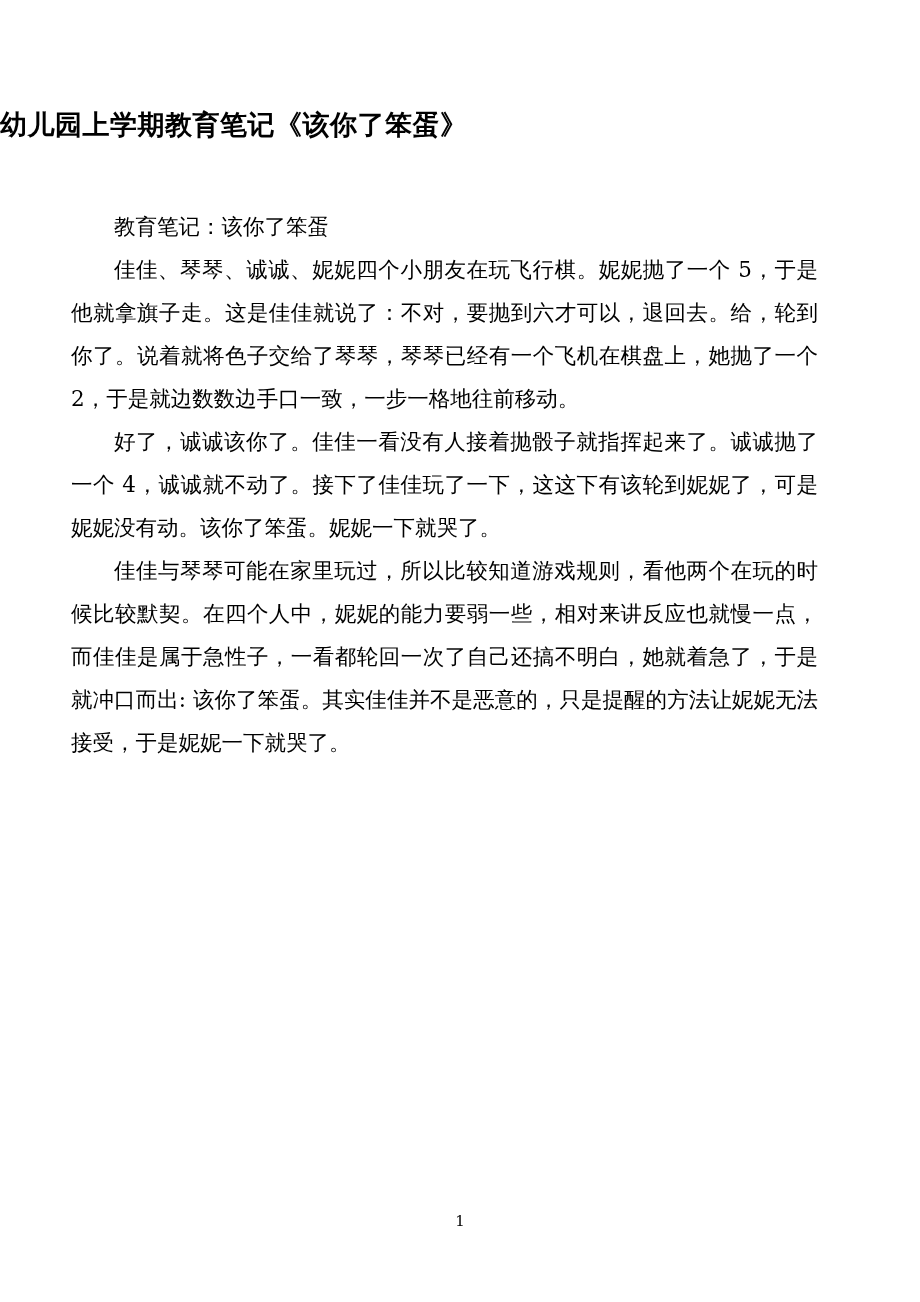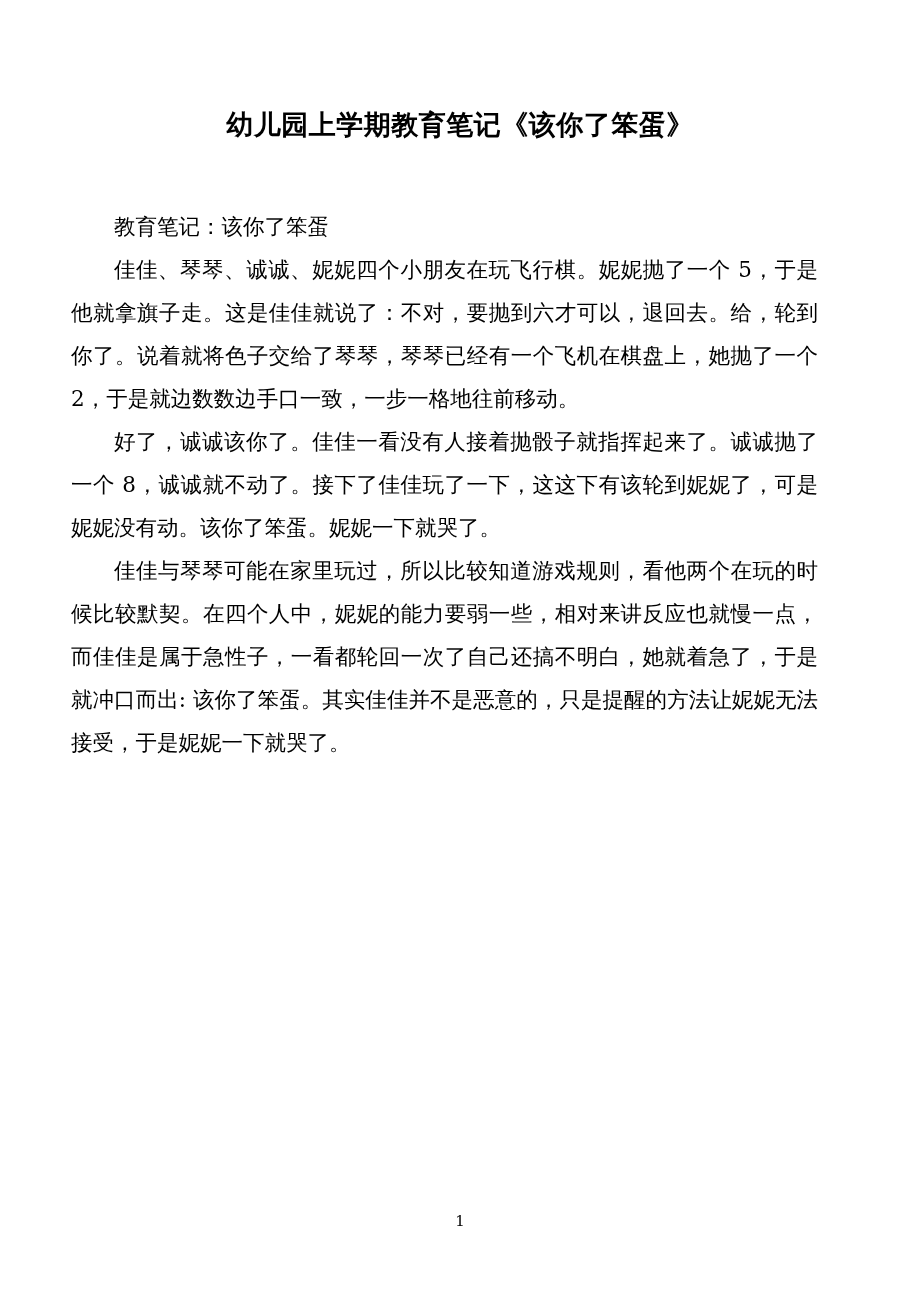--- a/index.html
+++ b/index.html
@@ -14,21 +14,21 @@
     margin: 0 auto;
     background: #ffffff;
     color: #000000;
     font-family: "DejaVu Serif", "Liberation Serif", serif;
     overflow: hidden;
     box-sizing: border-box;
   }
   .doc-title {
     margin: 0;
     padding-top: 107px;
-    text-align: center;
+    text-align: left;
     font-family: "DejaVu Sans", "Liberation Sans", sans-serif;
     font-weight: bold;
     font-size: 27px;
     line-height: 36px;
     letter-spacing: 0.5px;
   }
   .doc-body {
     margin: 62px 102px 0 71px;
     font-size: 21.5px;
     line-height: 43px;
@@ -54,18 +54,18 @@
 </style>
 </head>
 <body>
 
 <div class="page">
   <h1 class="doc-title">幼儿园上学期教育笔记《该你了笨蛋》</h1>
 
   <div class="doc-body">
     <p>教育笔记：该你了笨蛋</p>
     <p>佳佳、琴琴、诚诚、妮妮四个小朋友在玩飞行棋。妮妮抛了一个 5，于是他就拿旗子走。这是佳佳就说了：不对，要抛到六才可以，退回去。给，轮到你了。说着就将色子交给了琴琴，琴琴已经有一个飞机在棋盘上，她抛了一个 2，于是就边数数边手口一致，一步一格地往前移动。</p>
-    <p>好了，诚诚该你了。佳佳一看没有人接着抛骰子就指挥起来了。诚诚抛了一个 8，诚诚就不动了。接下了佳佳玩了一下，这这下有该轮到妮妮了，可是妮妮没有动。该你了笨蛋。妮妮一下就哭了。</p>
+    <p>好了，诚诚该你了。佳佳一看没有人接着抛骰子就指挥起来了。诚诚抛了一个 4，诚诚就不动了。接下了佳佳玩了一下，这这下有该轮到妮妮了，可是妮妮没有动。该你了笨蛋。妮妮一下就哭了。</p>
     <p>佳佳与琴琴可能在家里玩过，所以比较知道游戏规则，看他两个在玩的时候比较默契。在四个人中，妮妮的能力要弱一些，相对来讲反应也就慢一点，而佳佳是属于急性子，一看都轮回一次了自己还搞不明白，她就着急了，于是就冲口而出: 该你了笨蛋。其实佳佳并不是恶意的，只是提醒的方法让妮妮无法接受，于是妮妮一下就哭了。</p>
   </div>
 
   <div class="page-number">1</div>
 </div>
 
 </body></html>

